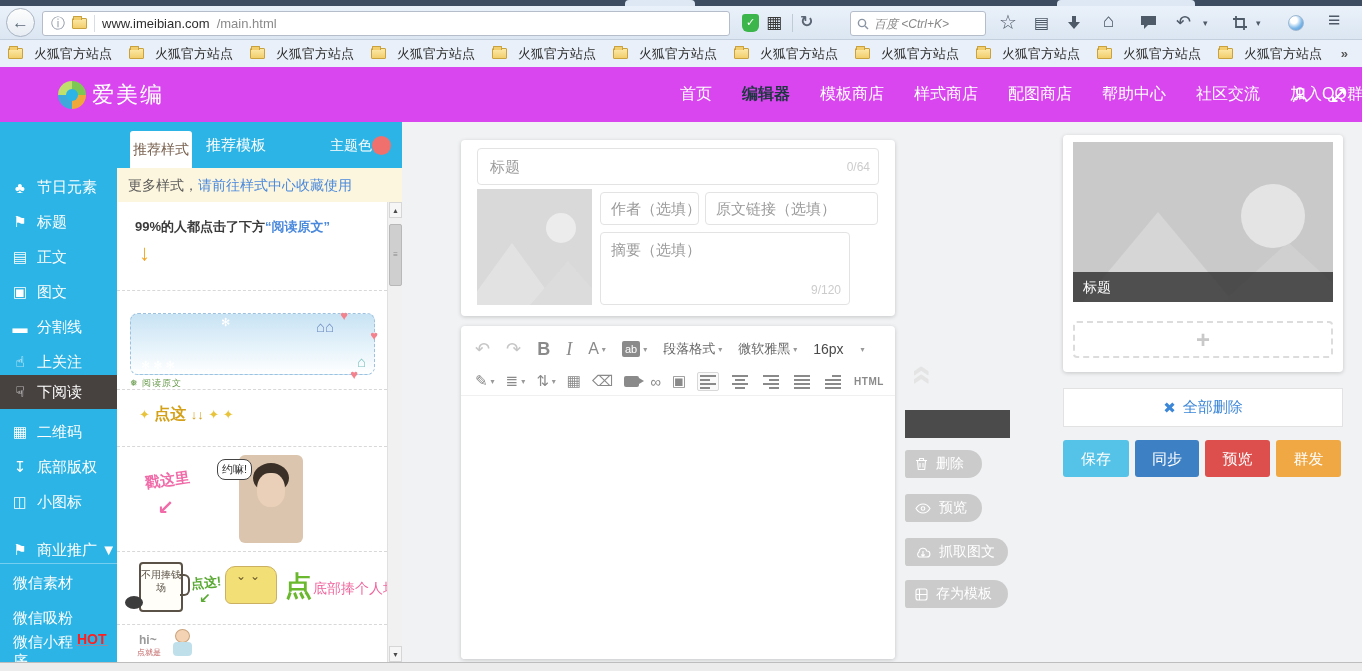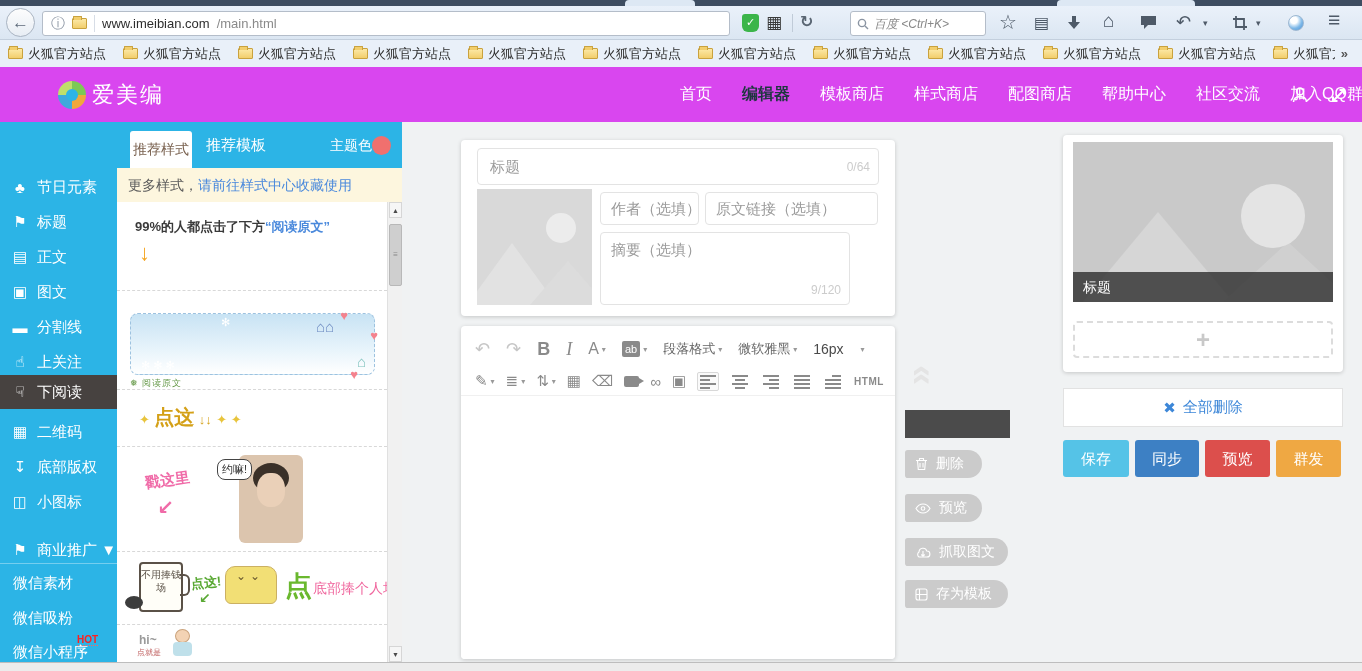--- a/index.html
+++ b/index.html
@@ -37,21 +37,21 @@
   .search-input::placeholder { color:#888; font-style:italic; }
   .tb-ico { position:absolute; top:7px; color:#4e5a68; text-align:center; }
   .caret { font-size:9px; color:#4e5a68; }
   .ball-ico { position:absolute; left:1288px; top:9px; width:16px; height:16px; border-radius:50%;
     background:radial-gradient(circle at 35% 30%, #ffffff 25%, #7db8e8 60%, #4a8fd4); border:1px solid #9db8d2; }
 
   
   .bookmarks-bar { left:0; top:40px; width:1362px; height:27px; background:#e9f0f9;
     display:flex; align-items:center; padding:0 8px; }
   .bk-items { display:flex; align-items:center; flex:1; overflow:hidden; }
-  .bookmark { display:flex; align-items:center; gap:5px; margin-right:17px; flex:0 0 auto; }
+  .bookmark { display:flex; align-items:center; gap:11px; margin-right:17px; flex:0 0 auto; }
   .bookmark span.lab { font-size:13px; color:#2e2e2e; white-space:nowrap; }
   .bk-overflow { color:#555; font-size:13px; font-weight:bold; padding:0 6px; }
 
   
   .app-header { left:0; top:67px; width:1362px; height:55px; background:#d946ef; }
   .logo-wrap { position:absolute; left:58px; top:13px; display:flex; align-items:center; gap:6px; }
   .logo-mark { width:28px; height:28px; border-radius:50%;
     background:conic-gradient(#7dc855 0 25%, #f1a83b 25% 50%, #3fa9dc 50% 75%, #bfe06a 75% 100%); position:relative; }
   .logo-mark::after { content:""; position:absolute; left:8px; top:8px; width:12px; height:12px;
     border-radius:50%; background:#2cb4e6; }
@@ -64,21 +64,21 @@
   
   .sidebar { left:0; top:122px; width:117px; height:540px; background:#2cb4e6; }
   .side-item { position:absolute; left:0; width:117px; height:34px; display:flex; align-items:center;
     padding-left:11px; gap:8px; color:#fff; cursor:pointer; }
   .side-item .ic { width:18px; font-size:15px; text-align:center; flex:0 0 auto; }
   .side-item .lab { font-size:15px; white-space:nowrap; }
   .side-item.active { background:#474240; }
   .side-div { position:absolute; left:0; top:441px; width:117px; height:1px; background:rgba(255,255,255,.35); }
   .promo-item { position:absolute; left:0; width:117px; height:30px; display:flex; align-items:center;
     padding-left:13px; gap:4px; color:#fff; font-size:15px; cursor:pointer; }
-  .hot { color:#ff1f1f; font-size:10px; font-weight:bold; border-bottom:1px dotted #ff6060; line-height:11px;margin-top:44px; }
+  .hot { color:#ff1f1f; font-size:14px; font-weight:bold; border-bottom:1px dotted #ff6060; line-height:11px;margin-top:44px; }
 
   
   .styles-panel { left:117px; top:122px; width:285px; height:540px; background:#fff; }
   .sp-tabs { position:absolute; left:0; top:0; width:285px; height:46px; background:#2cb4e6; }
   .sp-tab-active { position:absolute; left:13px; top:9px; width:62px; height:37px; background:#fff;
     border-radius:3px 3px 0 0; color:#7a6250; font-size:14px; text-align:center; line-height:37px; cursor:pointer; }
   .sp-tab2 { position:absolute; left:89px; top:0; height:46px; line-height:46px; color:#fff; font-size:15px; cursor:pointer; }
   .theme-lab { position:absolute; left:213px; top:0; height:46px; line-height:46px; color:#fff; font-size:14px; }
   .theme-dot { position:absolute; left:255px; top:14px; width:19px; height:19px; border-radius:50%; background:#f0706e; cursor:pointer; }
   .sp-notice { position:absolute; left:0; top:46px; width:285px; height:34px; background:#fdf6de;
@@ -99,21 +99,21 @@
     padding:6px 10px; }
   .banner .t { font-size:13px; font-weight:bold; color:#f468a0; line-height:18px; }
   .banner .t .lnk { color:#5b9bd5; }
   .banner .heart { position:absolute; color:#f4828d; font-size:13px; }
   .banner .house { position:absolute; color:#6a88c0; font-size:15px; }
   .banner .snow { position:absolute; color:#ffffff; font-size:11px; }
   .it2 .stickers { position:absolute; left:13px; top:86px; font-size:9px; color:#6a9c4e; letter-spacing:1px; }
   
   .it3 { height:57px; padding:14px 0 0 22px; color:#d4a017; }
   .it3 .spark { color:#e8c43c; font-size:13px; }
-  .it3 .t { font-weight:bold; font-size:20px; }
+  .it3 .t { font-weight:bold; font-size:16px; }
   .it3 .dn { font-size:13px; font-weight:bold; }
   
   .it4 { height:105px; }
   .it4 .poke { position:absolute; left:28px; top:24px; color:#f06ba8; font-weight:bold; font-size:15px;
     transform:rotate(-8deg); }
   .it4 .arrow { position:absolute; left:40px; top:48px; color:#f06ba8; font-size:20px; font-weight:bold; }
   .it4 .bubble { position:absolute; left:100px; top:12px; background:#fff; border:1px solid #444;
     border-radius:8px; font-size:11px; color:#333; padding:2px 4px; z-index:2; }
   .it4 .photo { position:absolute; left:122px; top:8px; width:64px; height:88px; border-radius:6px;
     background:#dcc5ae; }

